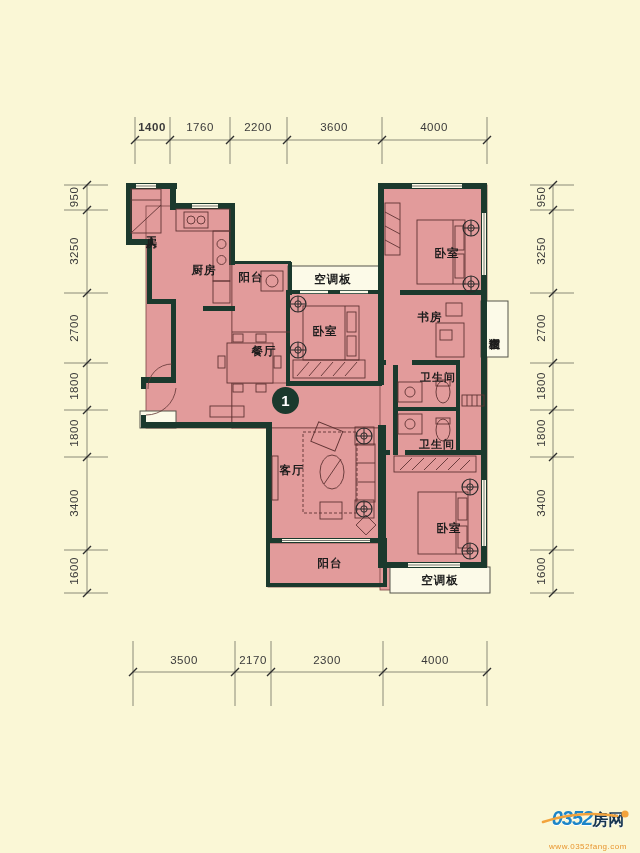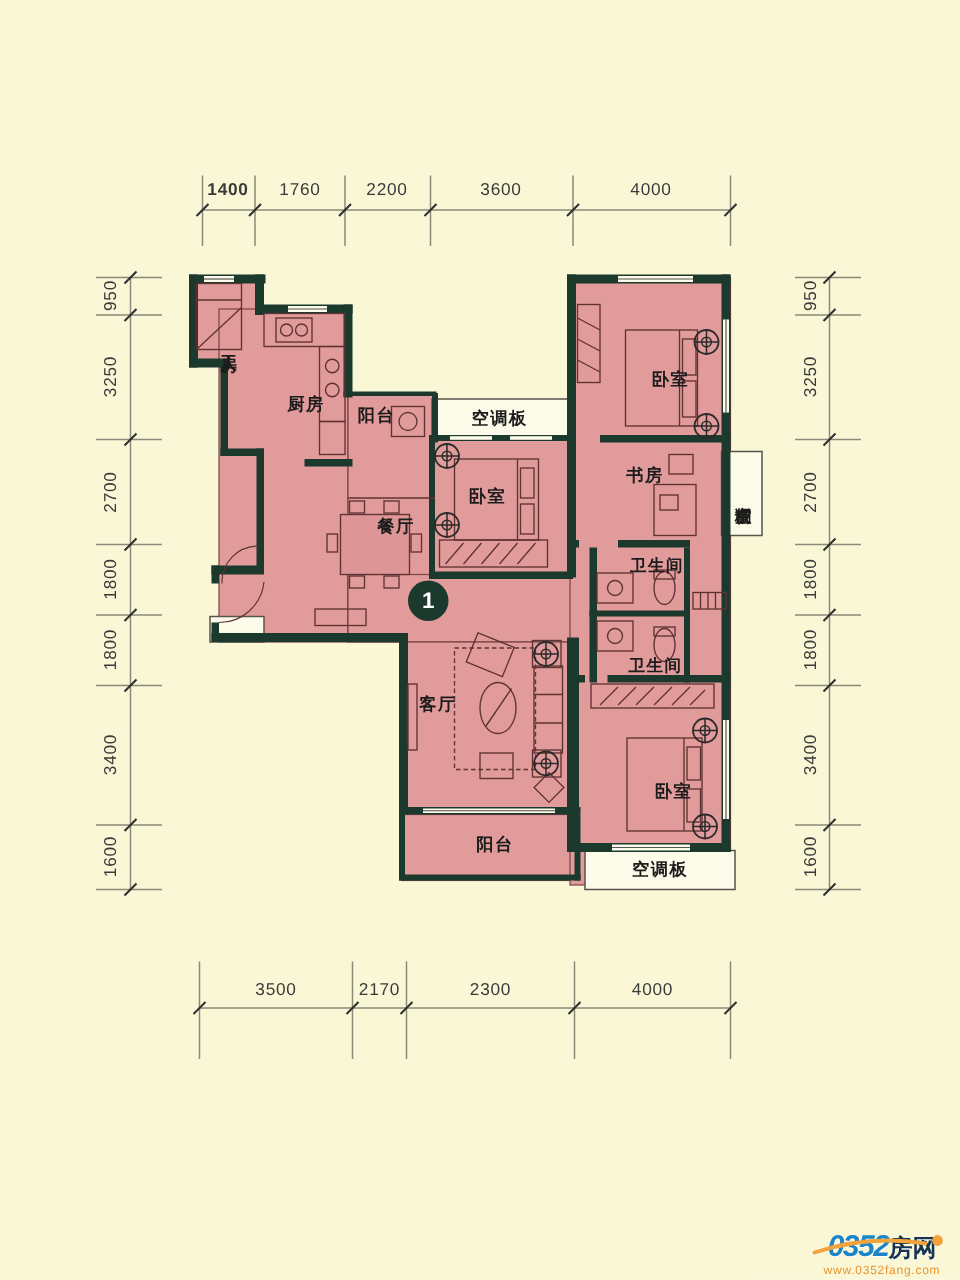--- a/index.html
+++ b/index.html
@@ -51,21 +51,21 @@
   .wm .brand .num{
     font-size:20px;font-weight:bold;font-style:italic;
     color:#1C85C8;letter-spacing:-1px;
     text-shadow:0 1px 0 #ffffff;
   }
   .wm .brand .word{
     font-size:16px;font-weight:bold;color:#16344F;
     text-shadow:0 1px 0 #ffffff;
   }
   .wm .url{
-    font-size:8px;color:#E8952E;margin-top:2px;letter-spacing:.5px;
+    font-size:8px;color:#E8952E;margin-top:15px;letter-spacing:.5px;
   }
 </style>
 </head>
 <body>
 
 <div class="canvas">
 
   <svg width="640" height="853" viewBox="0 0 640 853">
     <defs>
       <g id="acsym">

